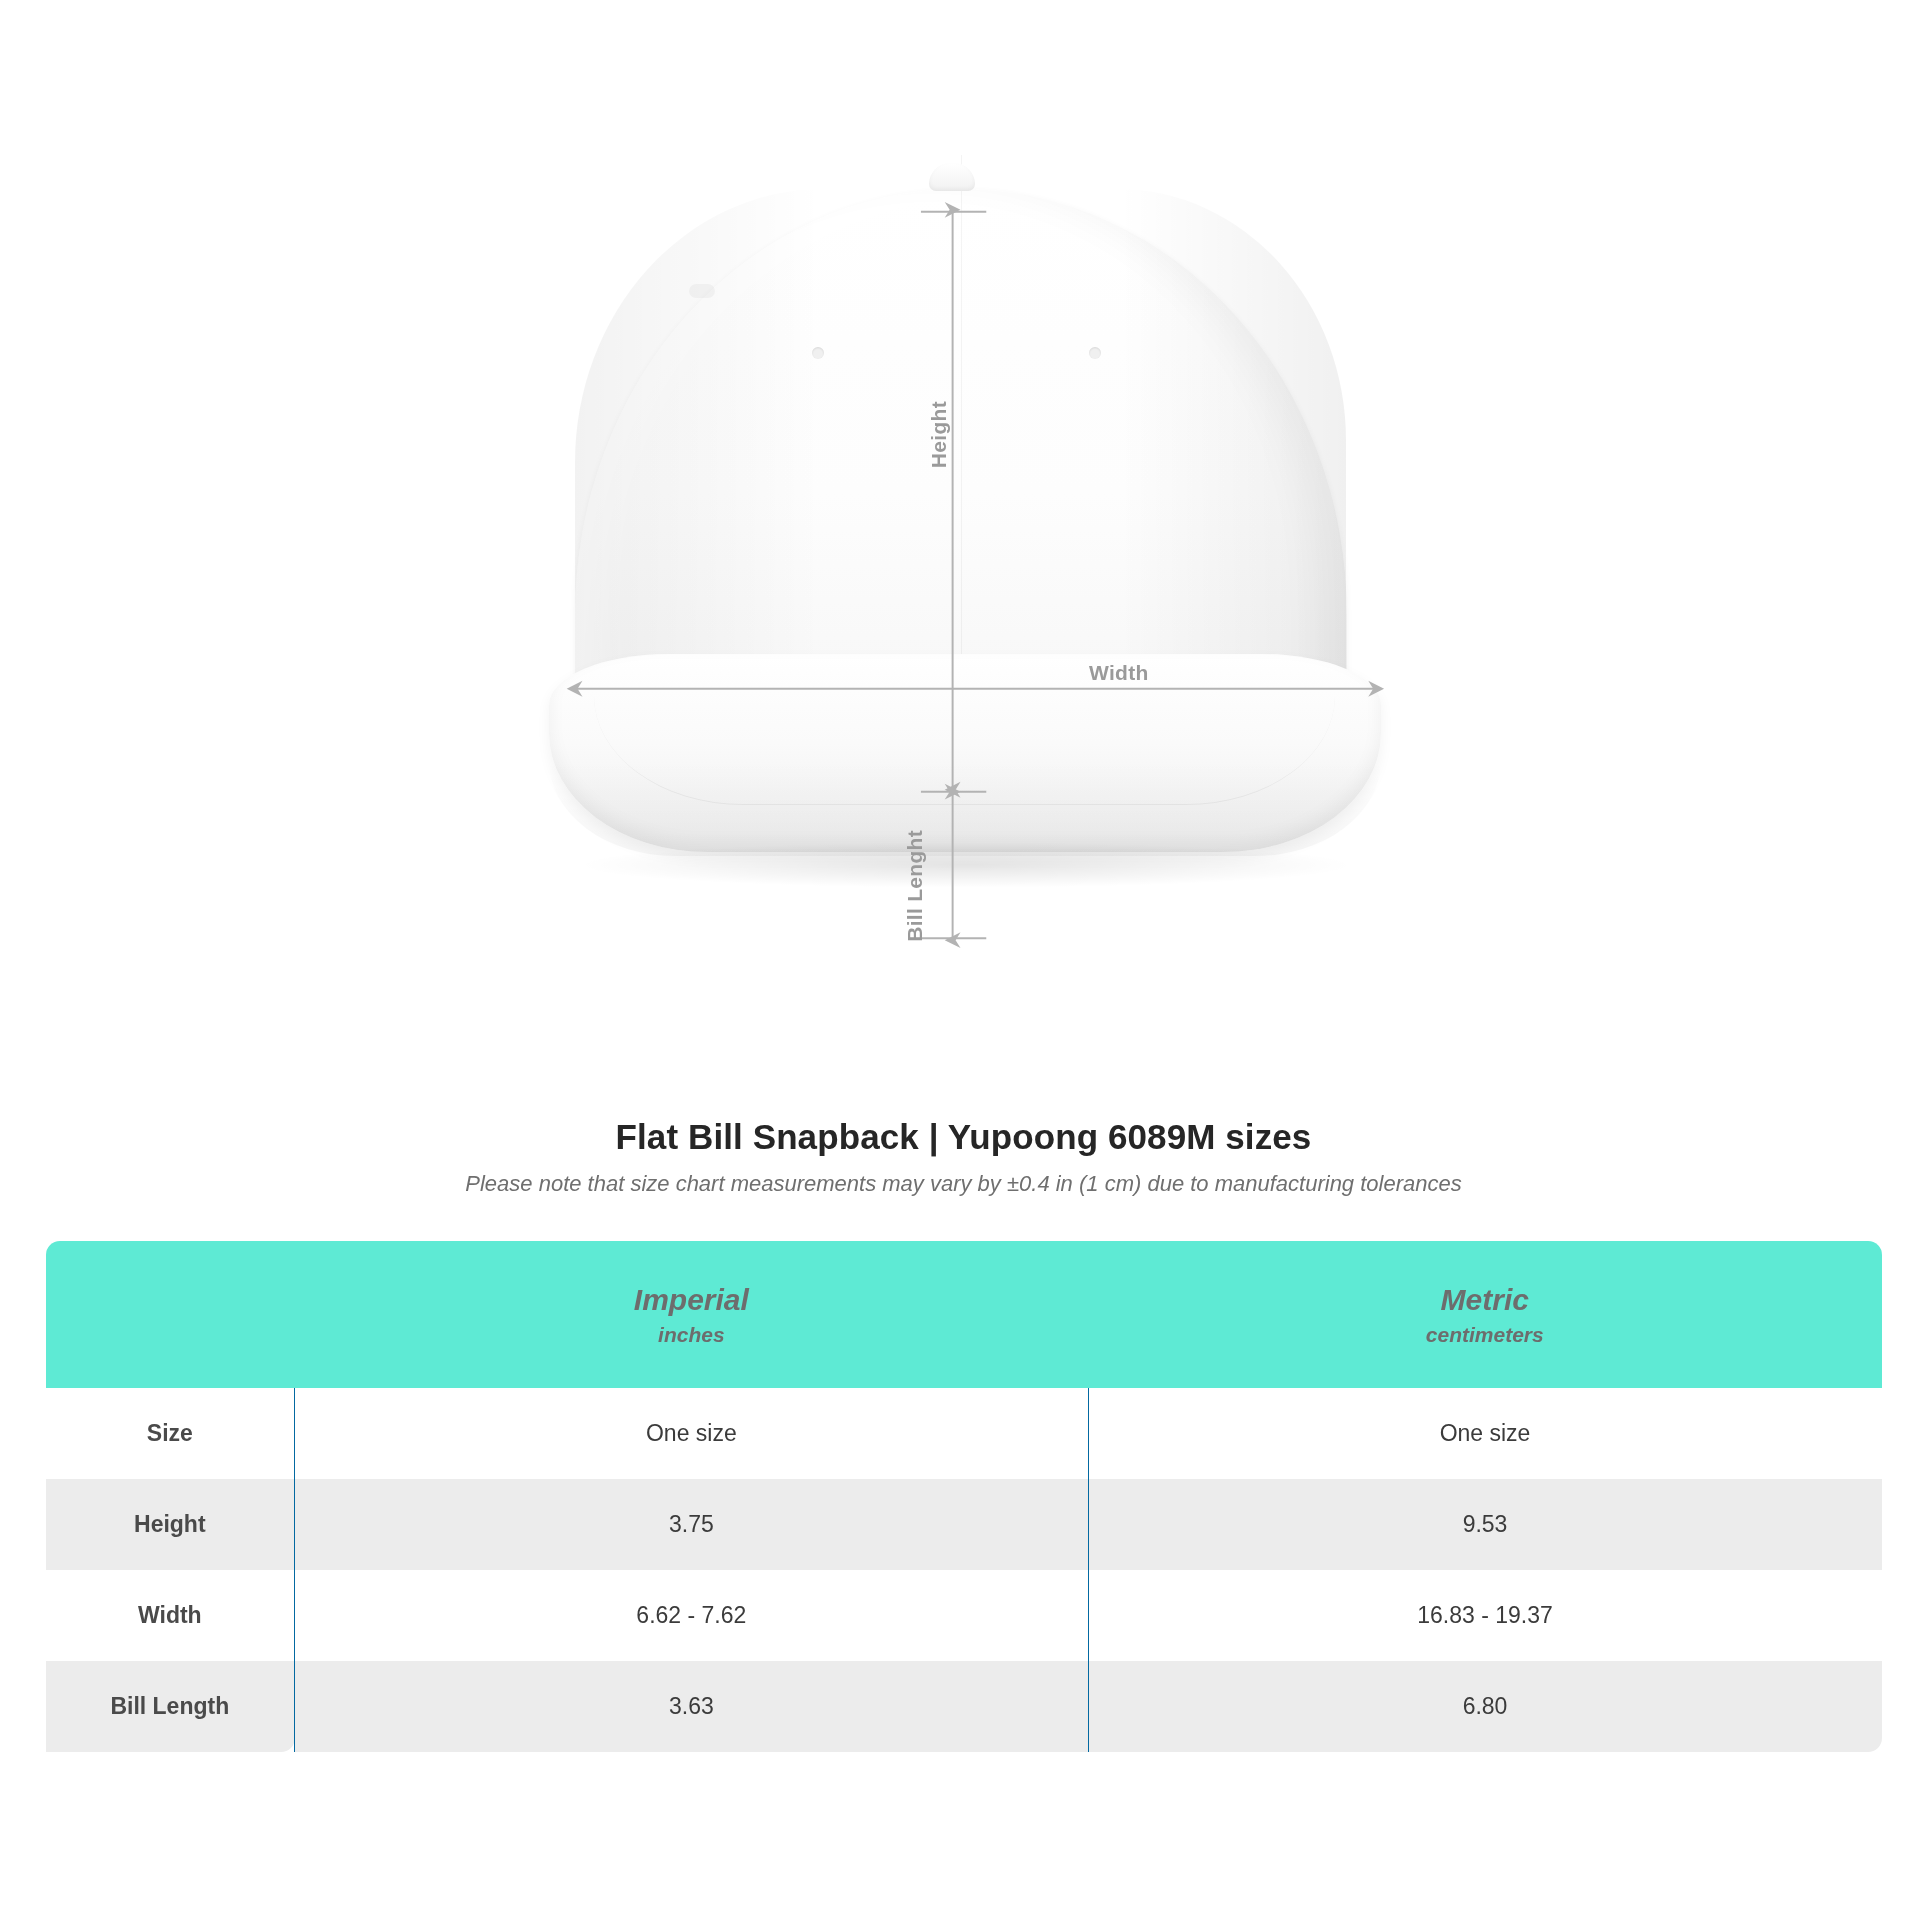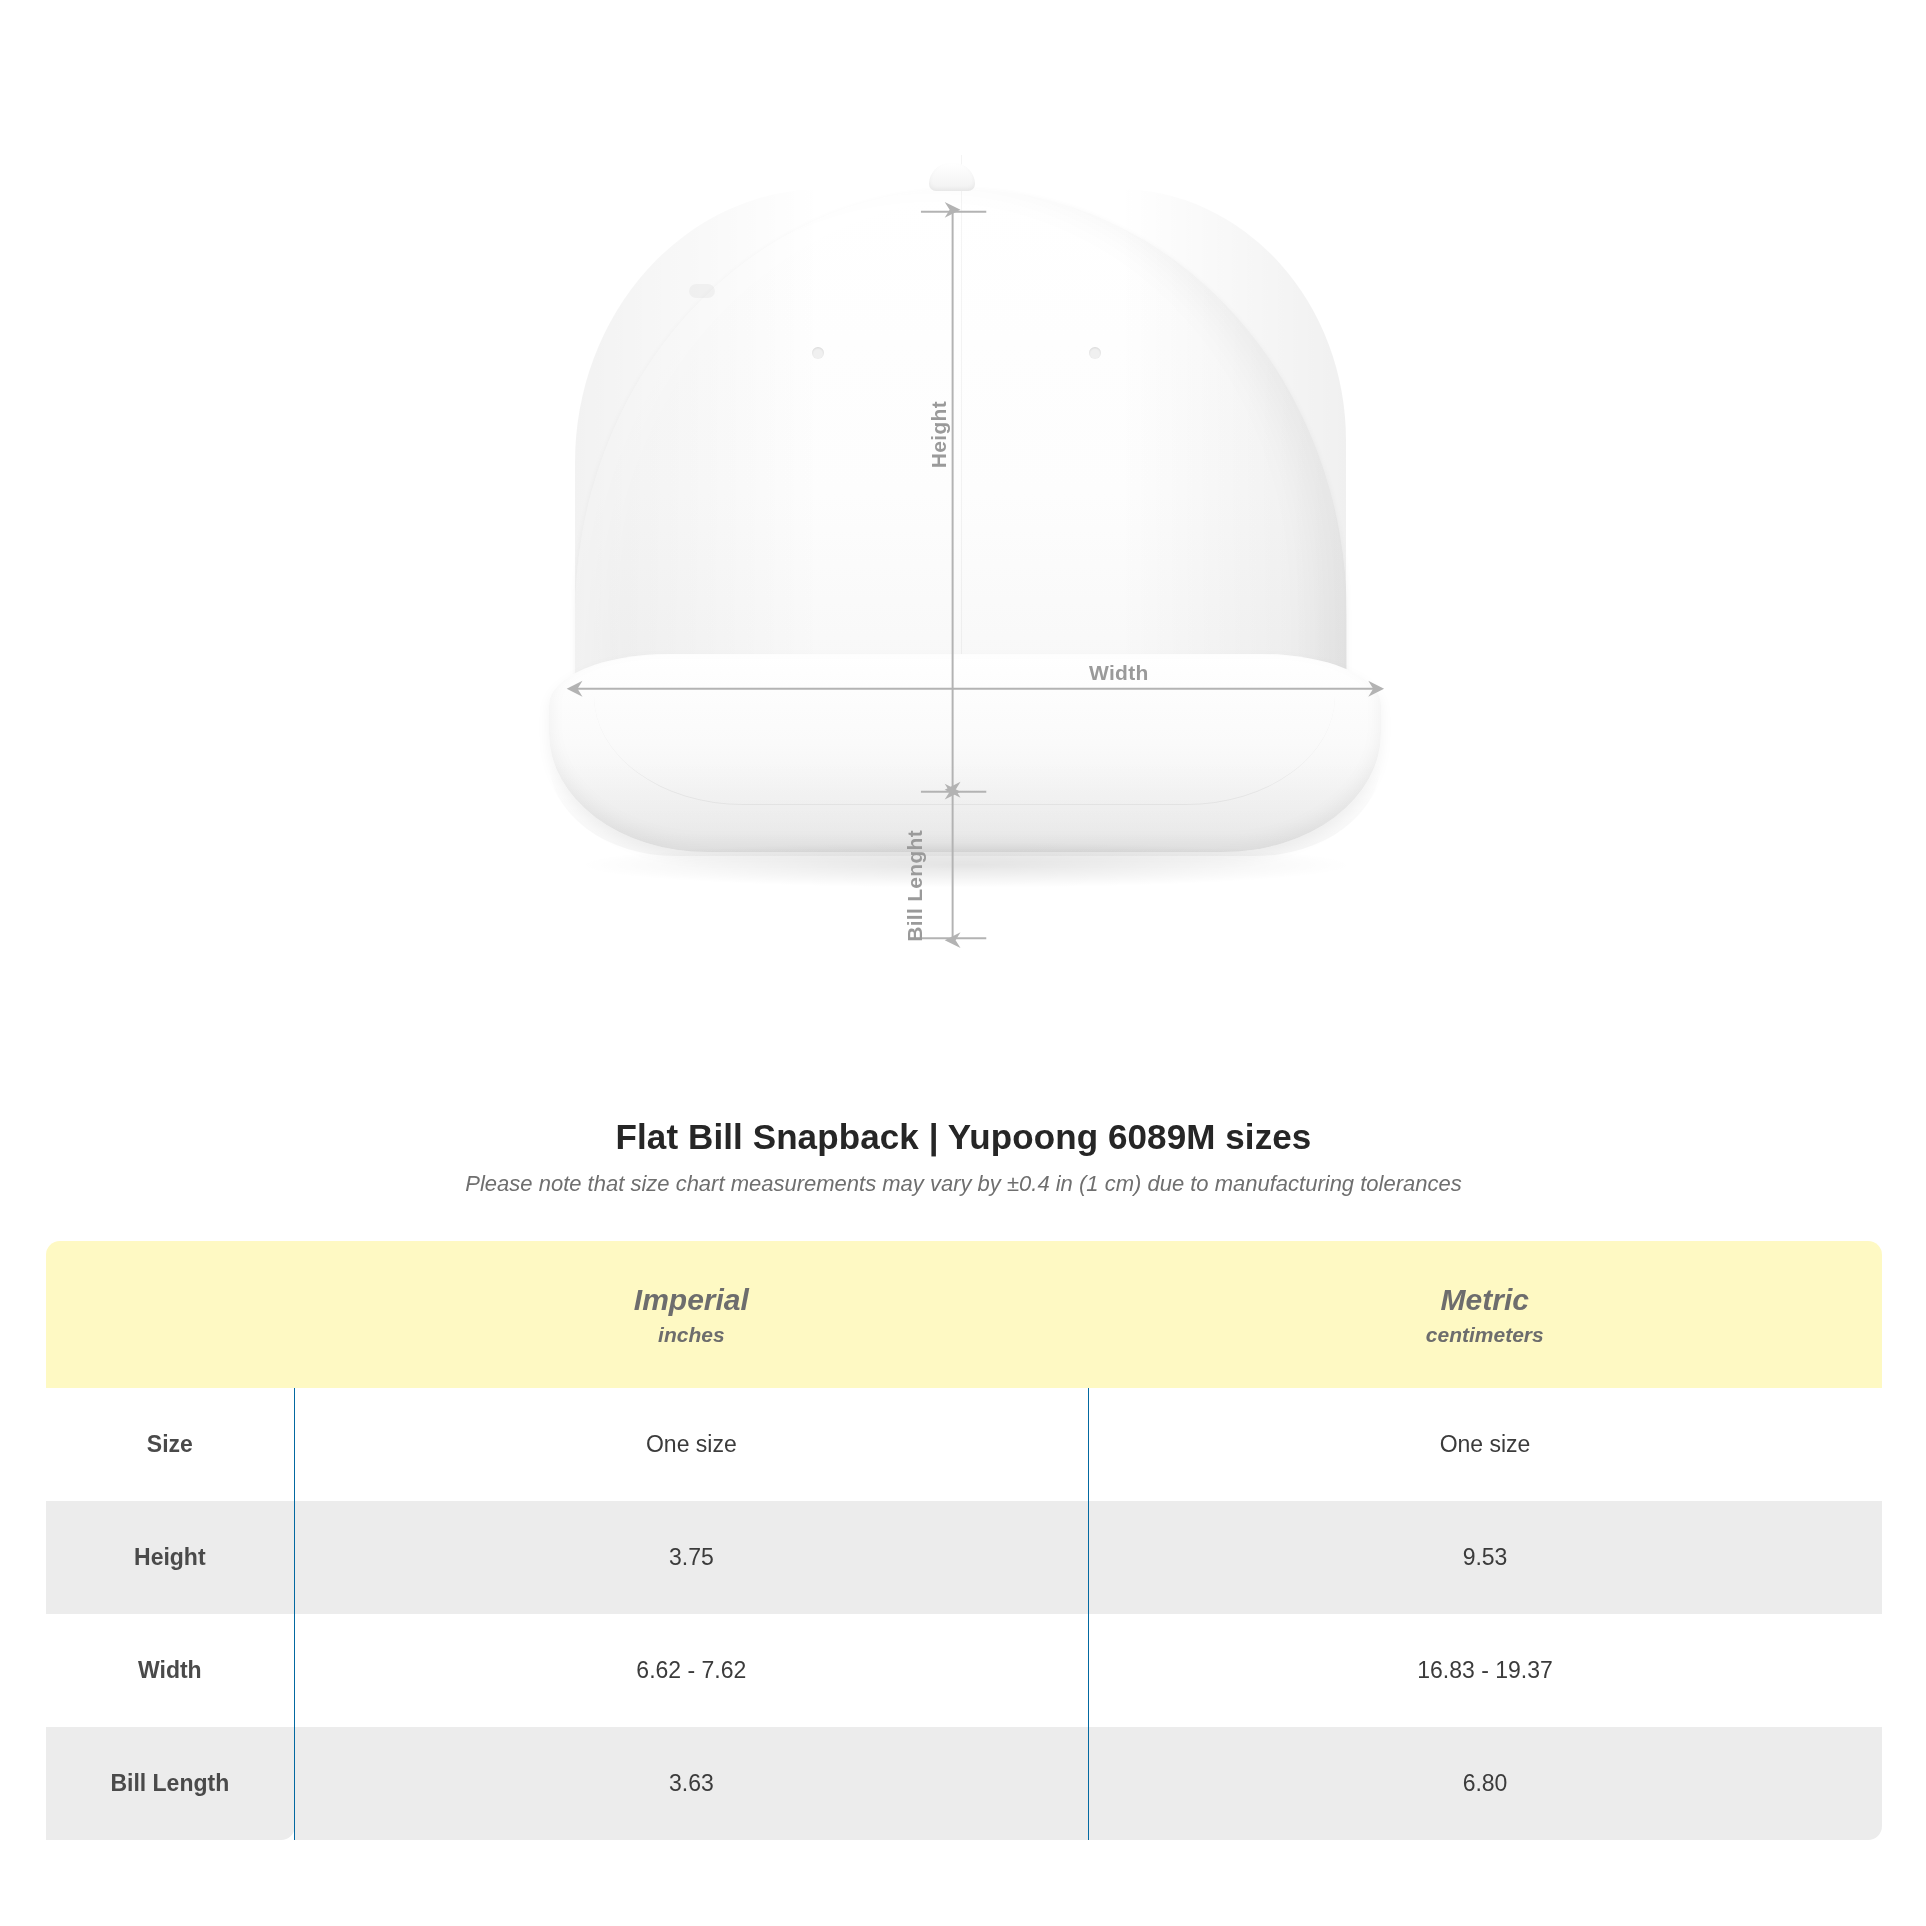--- a/index.html
+++ b/index.html
@@ -195,42 +195,42 @@
     border-collapse: collapse;
     width: 1836px;
     table-layout: fixed;
   }
   table.size-table td, table.size-table th {
     padding: 0;
     border: 0;
   }
   .head-row th {
     height: 147px;
-    background: #fef9c3;
+    background: #5eead4;
     vertical-align: middle;
     text-align: center;
   }
   .head-row th:first-child { border-radius: 14px 0 0 0; }
   .head-row th:last-child  { border-radius: 0 14px 0 0; }
   .head-main {
     font-size: 30px;
     font-style: italic;
     font-weight: bold;
     color: #6d6d6d;
     display: block;
   }
   .head-sub {
     font-size: 21px;
     font-style: italic;
     color: #6d6d6d;
     display: block;
     margin-top: 6px;
   }
   .body-row td {
-    height: 113px;
+    height: 91px;
     text-align: center;
     vertical-align: middle;
     font-size: 23px;
     color: #3b3b3b;
   }
   .body-row td.rowhead {
     font-weight: bold;
     color: #4a4a4a;
   }
   .body-row.alt td { background: #ececec; }

